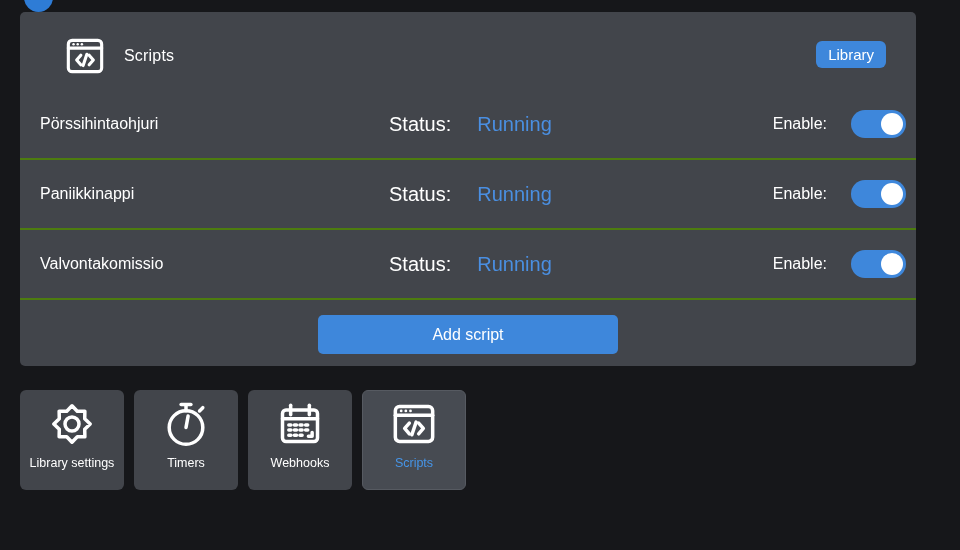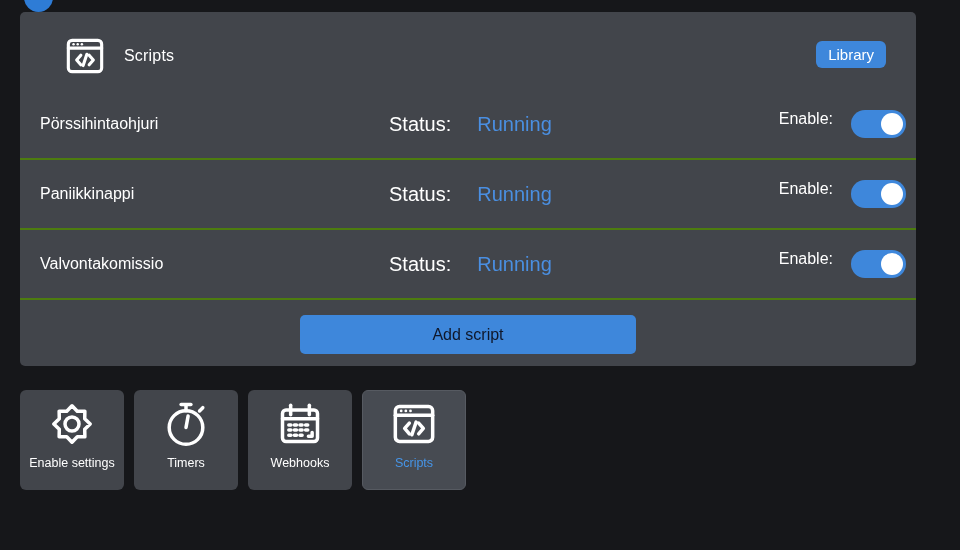--- a/index.html
+++ b/index.html
@@ -39,34 +39,34 @@
     height:70px; display:flex; align-items:center;
     padding:0 10px 0 20px; position:relative;
     border-bottom:2px solid #4d7c0f;
   }
   .script-name { font-size:16px; }
   .status-block {
     position:absolute; left:369px; display:flex; gap:26px; font-size:20px;
   }
   .status-value { color:#4a8fe2; }
   .enable-block {
-    margin-left:auto; display:flex; align-items:flex-start; gap:18px; font-size:16px;
+    margin-left:auto; display:flex; align-items:center; gap:24px; font-size:16px;
   }
   .toggle {
     width:55px; height:28px; border-radius:14px;
     background:#3e87db; position:relative; cursor:pointer;
   }
   .toggle::after {
     content:''; position:absolute; right:3px; top:3px;
     width:22px; height:22px; border-radius:50%; background:#fff;
   }
   .add-btn {
     display:block; margin:15px auto 0;
-    width:336px; height:39px;
-    background:#3e87db; color:#0f172a; border:none;
+    width:300px; height:39px;
+    background:#3e87db; color:#ffffff; border:none;
     font-family:inherit; font-size:16px;
     border-radius:5px; cursor:pointer;
   }
   
   .bottom-nav {
     position:absolute; left:20px; top:390px;
     display:flex; gap:10px;
   }
   .nav-tile {
     width:104px; height:100px;
@@ -188,21 +188,21 @@
   </div>
 
   <button class="add-btn">Add script</button>
 </div>
 
 <div class="bottom-nav">
   <div class="nav-tile">
     <svg viewBox="0 0 24 24">
         <use href="#def-gear"></use>
       </svg>
-    <div class="nav-label">Enable settings</div>
+    <div class="nav-label">Library settings</div>
   </div>
   <div class="nav-tile">
     <svg viewBox="0 0 24 24">
         <use href="#def-stopwatch"></use>
       </svg>
     <div class="nav-label">Timers</div>
   </div>
   <div class="nav-tile">
     <svg viewBox="0 0 24 24">
         <use href="#def-calendar"></use>

